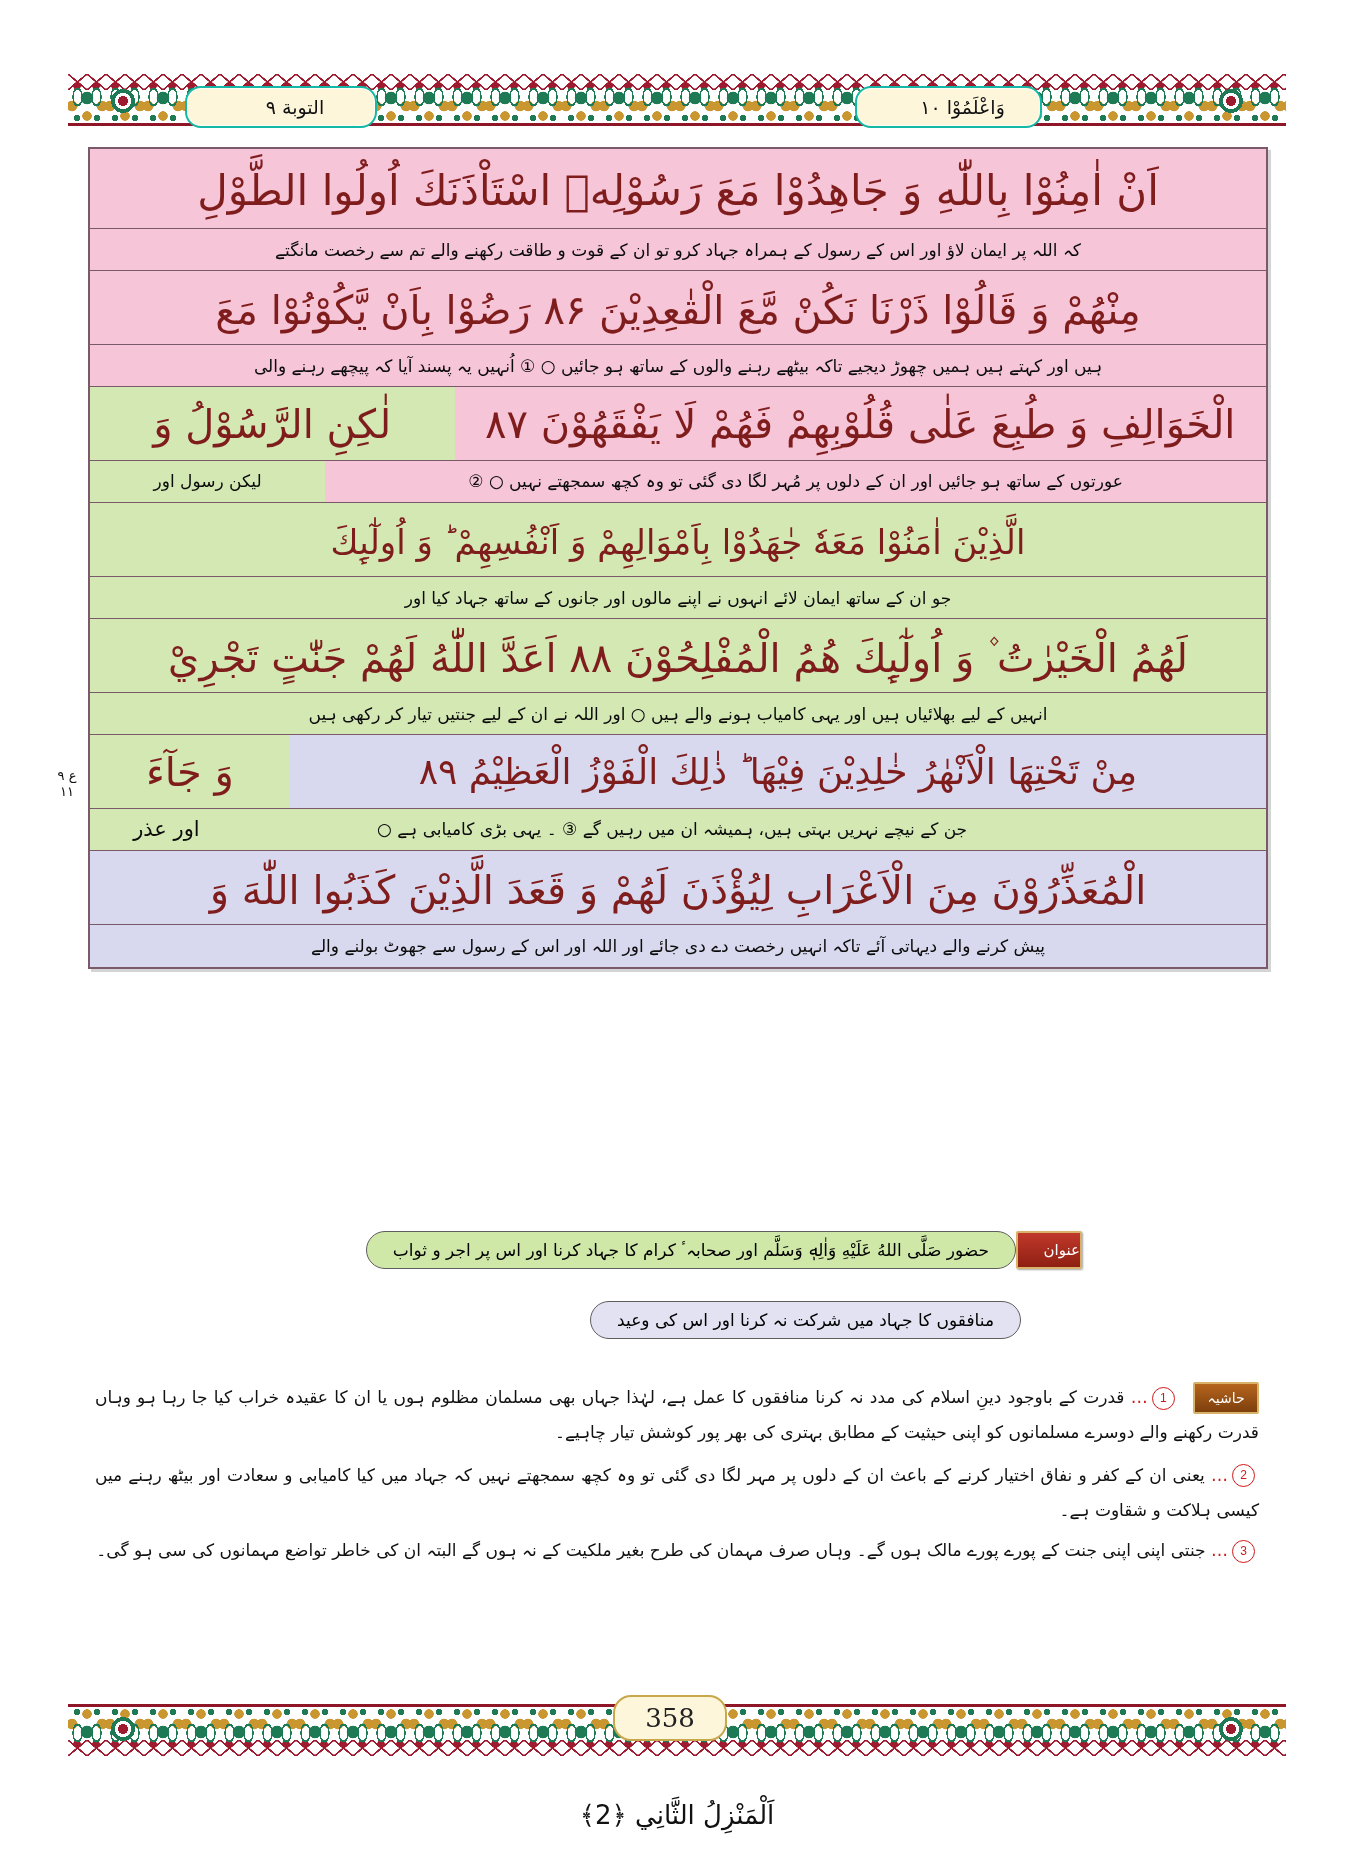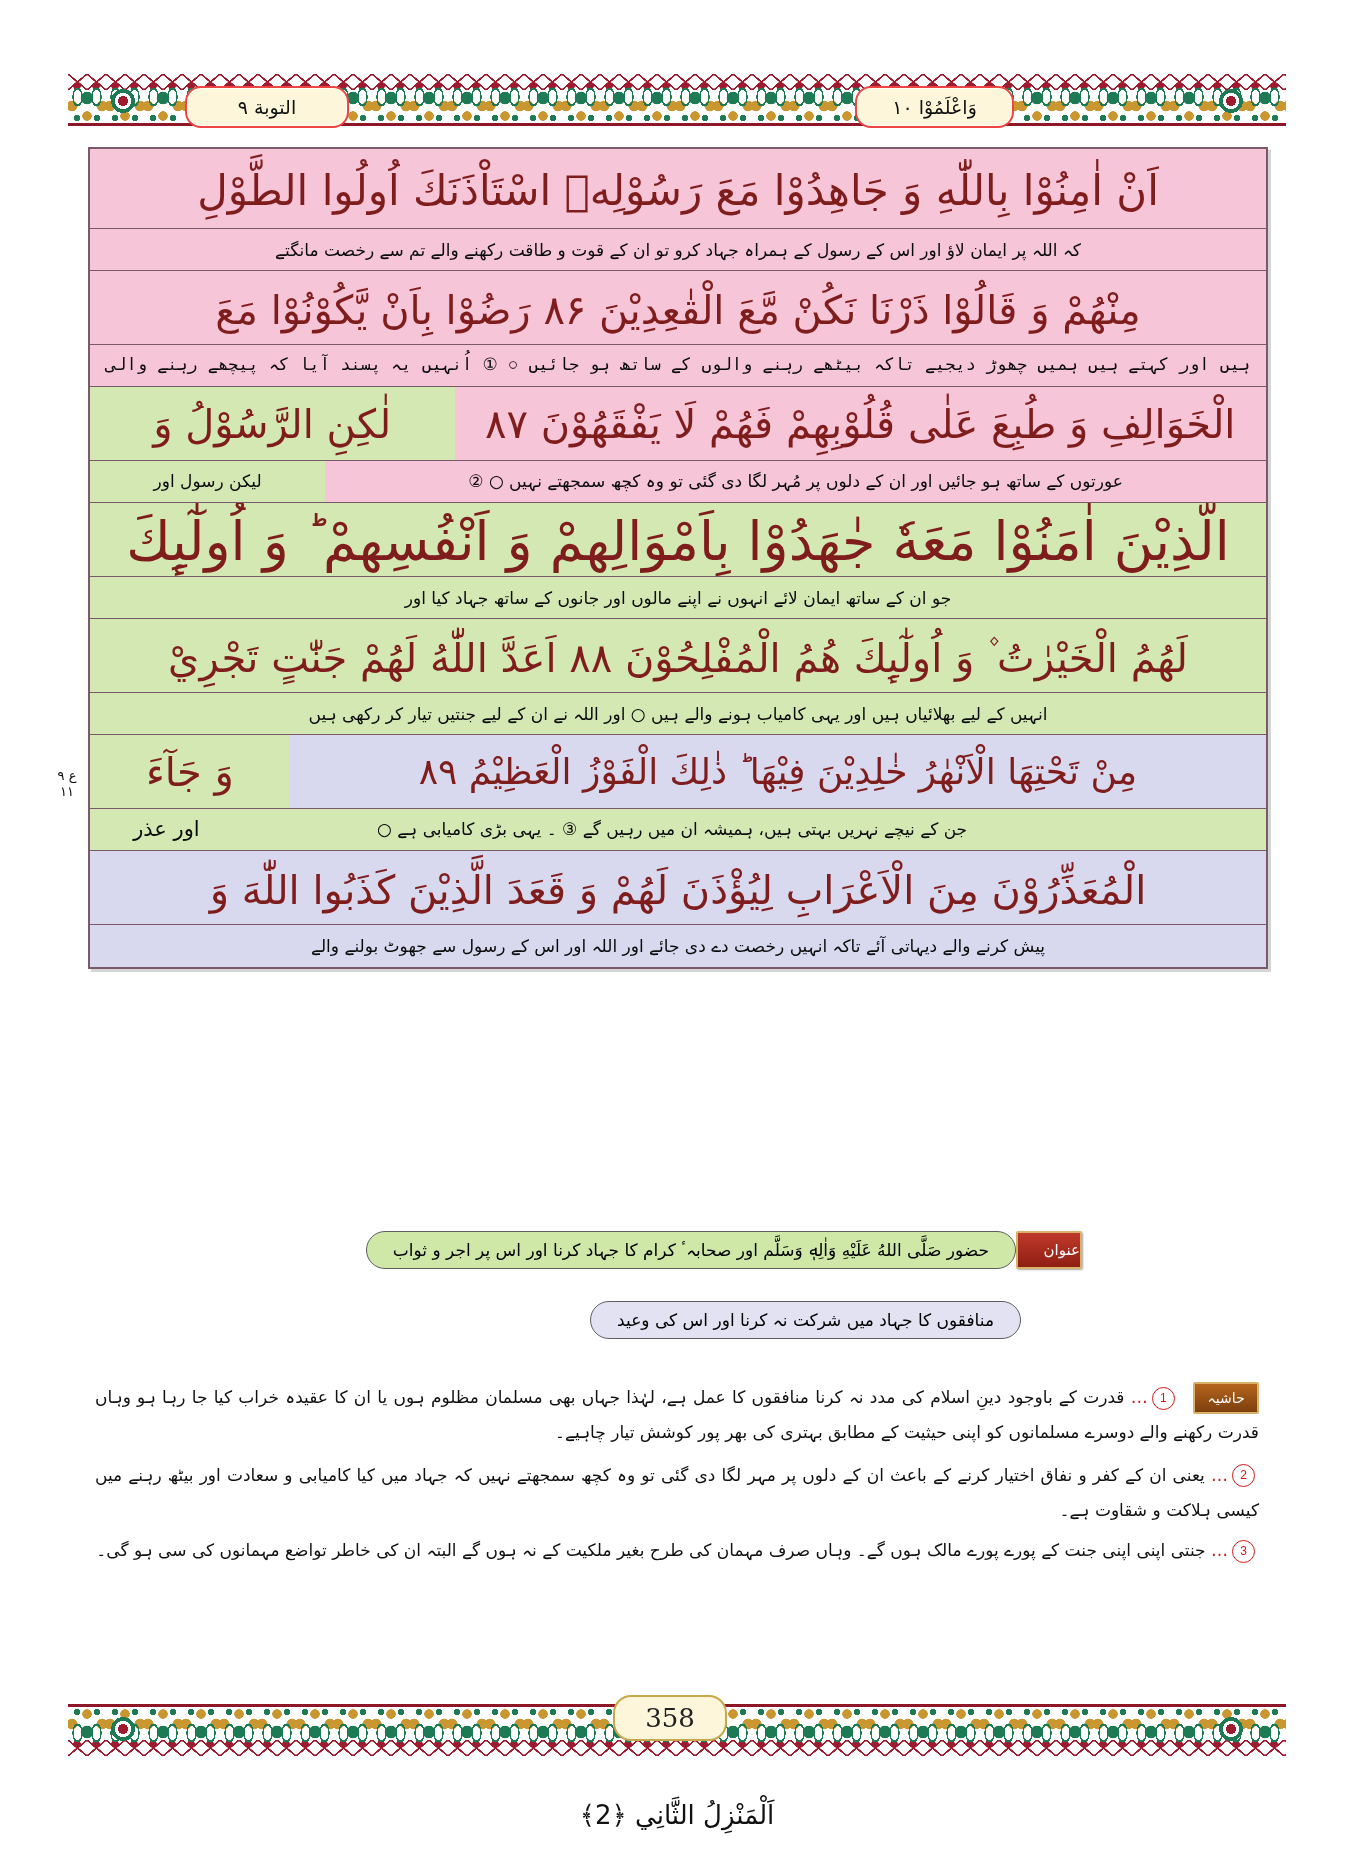--- a/index.html
+++ b/index.html
@@ -52,25 +52,26 @@
   .orn-cap{
     position:absolute;top:14px;width:26px;height:30px;
     background:radial-gradient(circle at 50% 50%, #9e1b2f 0 5px, #ffffff 5px 8px, #1d7a54 8px 12px, transparent 12px);
   }
   .orn-cap.l{left:42px;}
   .orn-cap.r{right:42px;}
 
   .cartouche{
     position:absolute;
     background:#fdf6db;
-    border:2px solid #ef4444;
+    border:2px solid #14b8a6;
     border-radius:16px;
     display:flex;align-items:center;justify-content:center;
     box-shadow:0 0 0 1px #fffdf2 inset;
     z-index:4;
+    padding-left:28px;
   }
   .cartouche span{
     font-family:"DejaVu Sans","Liberation Sans",sans-serif;
     color:#111;
     direction:rtl;
     white-space:nowrap;
   }
 
   
   .frame{
@@ -212,21 +213,21 @@
 
     <div class="band pink" style="height:42px;">
       <div class="urdu" style="font-size:17px;line-height:38px;">کہ اللہ پر ایمان لاؤ اور اس کے رسول کے ہمراہ جہاد کرو تو ان کے قوت و طاقت رکھنے والے تم سے رخصت مانگتے</div>
     </div>
 
     <div class="band pink" style="height:74px;">
       <div class="arabic" style="font-size:40px;line-height:70px;">مِنْهُمْ وَ قَالُوْا ذَرْنَا نَكُنْ مَّعَ الْقٰعِدِيْنَ ۸۶ رَضُوْا بِاَنْ يَّكُوْنُوْا مَعَ</div>
     </div>
 
     <div class="band pink" style="height:42px;">
-      <div class="urdu" style="font-size:17px;line-height:38px;font-family:Liberation Mono, monospace;">ہیں اور کہتے ہیں ہمیں چھوڑ دیجیے تاکہ بیٹھے رہنے والوں کے ساتھ ہو جائیں ○ ① اُنہیں یہ پسند آیا کہ پیچھے رہنے والی</div>
+      <div class="urdu" style="font-size:17px;line-height:38px;">ہیں اور کہتے ہیں ہمیں چھوڑ دیجیے تاکہ بیٹھے رہنے والوں کے ساتھ ہو جائیں ○ ① اُنہیں یہ پسند آیا کہ پیچھے رہنے والی</div>
     </div>
 
     <div class="band" style="height:74px;padding:0;">
       <div class="split">
         <div style="width:31%;background:#d4e8b4;">
           <span class="arabic" style="font-size:40px;">لٰكِنِ الرَّسُوْلُ وَ</span>
         </div>
         <div style="width:69%;background:#f6c5d8;">
           <span class="arabic" style="font-size:40px;">الْخَوَالِفِ وَ طُبِعَ عَلٰى قُلُوْبِهِمْ فَهُمْ لَا يَفْقَهُوْنَ ۸۷</span>
         </div>
@@ -238,21 +239,21 @@
         <div style="width:20%;background:#d4e8b4;">
           <span class="urdu" style="font-size:17px;">لیکن رسول اور</span>
         </div>
         <div style="width:80%;background:#f6c5d8;">
           <span class="urdu" style="font-size:17px;">عورتوں کے ساتھ ہو جائیں اور ان کے دلوں پر مُہر لگا دی گئی تو وہ کچھ سمجھتے نہیں ○ ②</span>
         </div>
       </div>
     </div>
 
     <div class="band green" style="height:74px;">
-      <div class="arabic" style="font-size:54px;line-height:70px;text-align:center;">الَّذِيْنَ اٰمَنُوْا مَعَهٗ جٰهَدُوْا بِاَمْوَالِهِمْ وَ اَنْفُسِهِمْ ؕ وَ اُولٰٓىِٕكَ</div>
+      <div class="arabic" style="font-size:34px;line-height:70px;text-align:center;">الَّذِيْنَ اٰمَنُوْا مَعَهٗ جٰهَدُوْا بِاَمْوَالِهِمْ وَ اَنْفُسِهِمْ ؕ وَ اُولٰٓىِٕكَ</div>
     </div>
 
     <div class="band green" style="height:42px;">
       <div class="urdu" style="font-size:17px;line-height:38px;">جو ان کے ساتھ ایمان لائے انہوں نے اپنے مالوں اور جانوں کے ساتھ جہاد کیا اور</div>
     </div>
 
     <div class="band green" style="height:74px;">
       <div class="arabic" style="font-size:40px;line-height:70px;">لَهُمُ الْخَيْرٰتُ ۫ وَ اُولٰٓىِٕكَ هُمُ الْمُفْلِحُوْنَ ۸۸ اَعَدَّ اللّٰهُ لَهُمْ جَنّٰتٍ تَجْرِيْ</div>
     </div>
 

